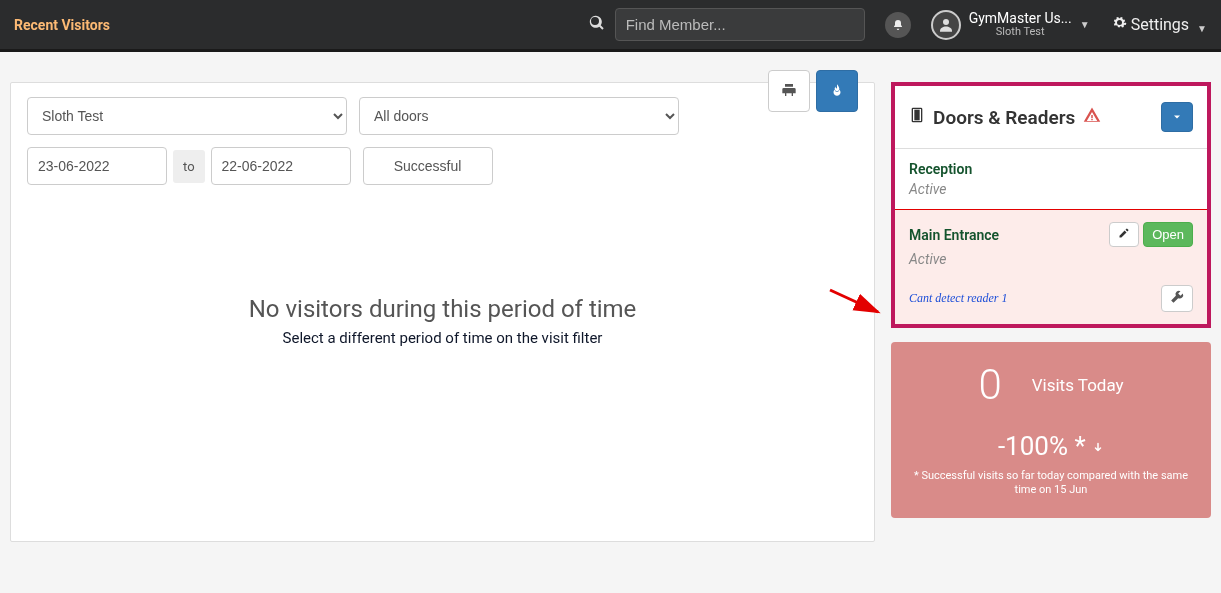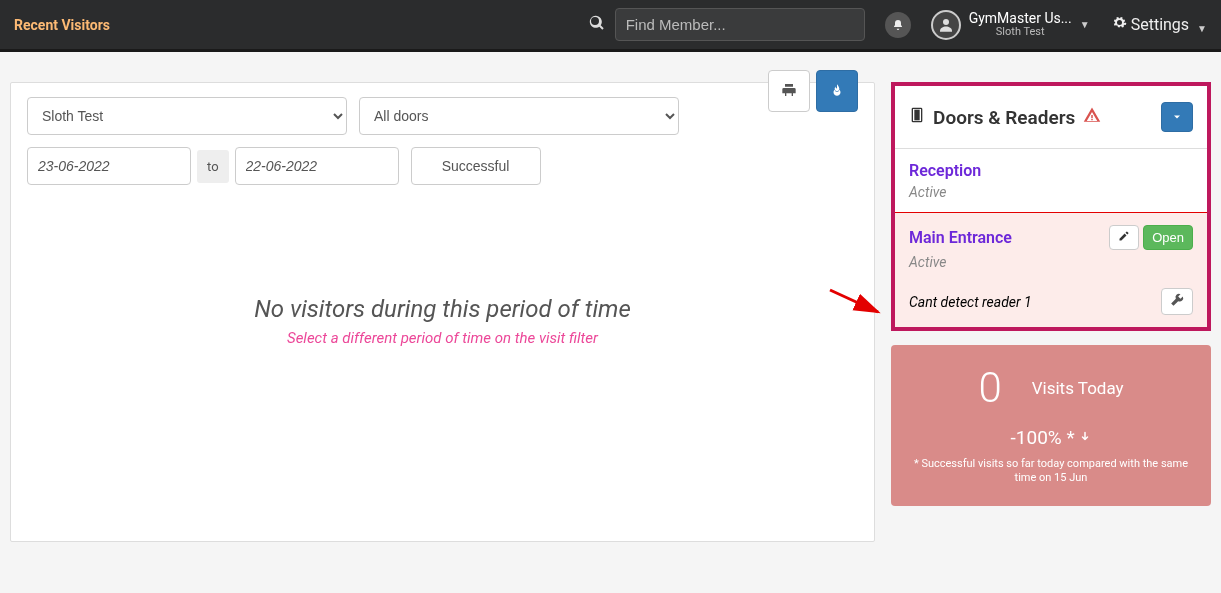--- a/index.html
+++ b/index.html
@@ -56,71 +56,71 @@
   background: #fff; border: 1px solid #ddd; border-radius: 2px;
   flex: 1; padding: 14px 16px 40px 16px; min-height: 460px;
 }
 .filter-row { display: flex; gap: 12px; align-items: center; margin-bottom: 12px; }
 select.sel, .btn, .date-inp {
   border: 1px solid #ccc; border-radius: 4px; background: #fff;
   padding: 8px 10px; font-size: 14px; color: #555;
 }
 select.sel { height: 38px; }
 .sel-wide { width: 320px; }
-.date-inp { width: 164px; height: 38px; font-style: italic; }
+.date-inp { width: 140px; height: 38px; }
 .to-lbl { background: #eee; padding: 9px 10px; font-size: 13px; color: #555; border-radius: 3px; }
 .btn { background: #fff; cursor: pointer; height: 38px; }
 .btn-wide { width: 130px; text-align: center; }
 .btn-wide2 { width: 180px; text-align: center; }
 .btn-icon { width: 42px; height: 42px; display: inline-flex; align-items: center; justify-content: center; }
 .btn-primary { background: #337ab7; color: #fff; border-color: #2e6da4; }
 .row2 { display: flex; align-items: center; gap: 0; }
 .row2 .gap { width: 12px; }
 .row2-right { margin-left: auto; display: flex; gap: 6px; margin-top: -50px; }
 
-.empty-block { text-align: center; margin-top: 110px; color: #666; font-style: italic; }
+.empty-block { text-align: center; margin-top: 110px; color: #666; }
 .empty-title { font-size: 24px; color: #555; margin-bottom: 6px; }
-.empty-sub { font-size: 15px; color: #ec4899; }
+.empty-sub { font-size: 15px; color: #0f172a; }
 
 .side-col { width: 320px; display: flex; flex-direction: column; gap: 14px; }
 
 .doors-panel { background: #fff; border: 4px solid #be185d; border-radius: 0; }
 .doors-header {
   display: flex; align-items: center; padding: 16px 14px; border-bottom: 1px solid #ddd;
 }
 .doors-header .title { font-size: 19px; font-weight: 600; color: #333; display: flex; align-items: center; gap: 8px; }
 .doors-header .warn { color: #d9534f; font-size: 18px; }
 .doors-header .collapse-btn {
   margin-left: auto; background: #337ab7; color: #fff; border-radius: 4px;
   width: 32px; height: 30px; display: flex; align-items: center; justify-content: center;
   cursor: pointer; border: 1px solid #2e6da4;
 }
 .door-item { padding: 12px 14px; border-bottom: 1px solid #e30000; }
 .door-item:last-child { border-bottom: none; }
-.door-name { color: #6d28d9; font-size: 16px; font-weight: 600; }
+.door-name { color: #14532d; font-size: 14px; font-weight: 600; }
 .door-status { font-style: italic; color: #888; font-size: 14px; margin-top: 4px; }
 .door-item.err { background: #fdecea; }
 .door-row { display: flex; align-items: center; }
 .door-row .spacer { flex: 1; }
 .mini-btn {
   border: 1px solid #ccc; background: #fff; border-radius: 4px;
   padding: 4px 8px; font-size: 13px; cursor: pointer; margin-left: 4px;
 }
 .mini-btn.green { background: #5cb85c; color: #fff; border-color: #4cae4c; }
-.err-msg { color: #000000; font-style: italic; font-size: 14px; margin-top: 18px; display: flex; align-items: center; }
+.err-msg { color: #1d4ed8; font-style: italic; font-size: 12px; margin-top: 18px; display: flex; align-items: center; font-family: Liberation Serif, serif; }
 .err-msg .spacer { flex: 1; }
 
 .visits-panel {
   background: #d98b89; color: #fff; border-radius: 4px;
   padding: 18px 14px 20px 14px; text-align: center;
 }
 .visits-top { display: flex; align-items: center; justify-content: center; gap: 30px; }
 .visits-num { font-size: 42px; font-weight: 300; }
 .visits-label { font-size: 17px; }
-.visits-pct { font-size: 19px; margin-top: 14px; }
+.visits-pct { font-size: 26px; margin-top: 22px; }
 .visits-note { font-size: 11px; margin-top: 8px; line-height: 1.3; }
 
 .arrow-annot {
   position: absolute; left: 830px; top: 290px; pointer-events: none;
 }
 .arrow-annot svg { overflow: visible; }
 </style>
 </head>
 <body>
 

